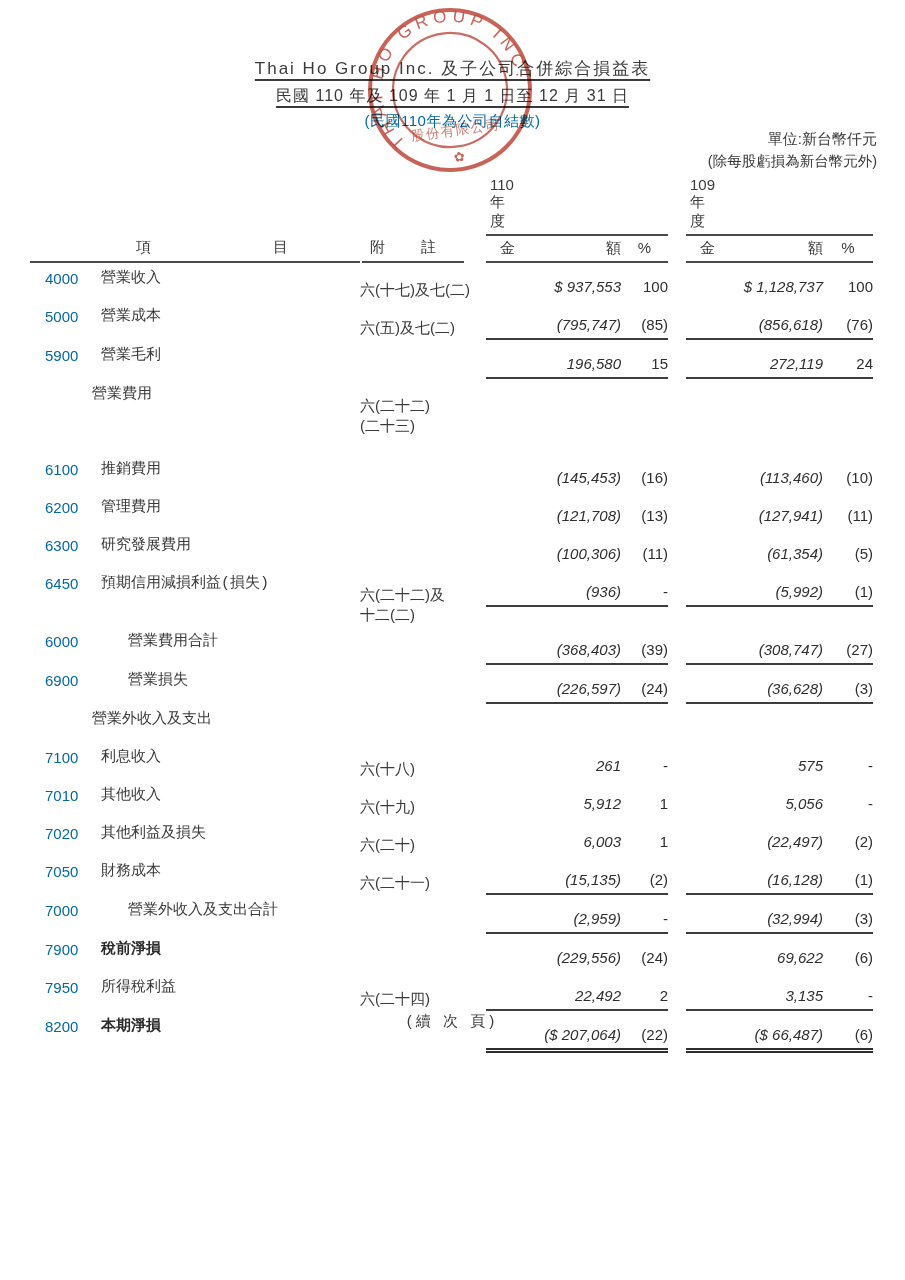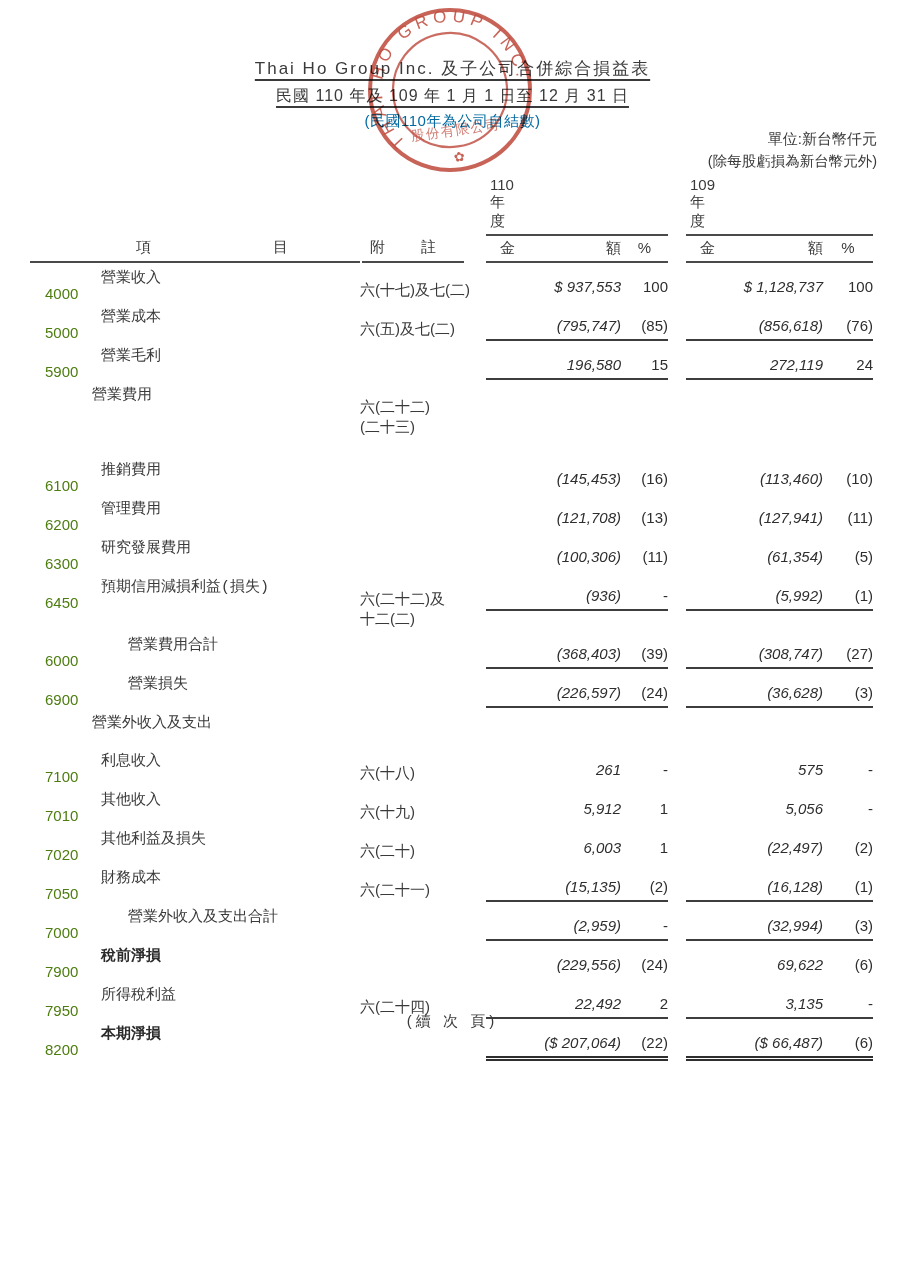--- a/index.html
+++ b/index.html
@@ -52,21 +52,21 @@
               border-bottom:2px solid #4a4a4a; color:#3a3a3a;flex-direction:column; }
   .hdr-amt-row { display:flex; border-bottom:2px solid #4a4a4a; padding-bottom:3px; margin-top:3px; color:#3a3a3a; }
   .hdr-amt { flex:1; display:flex; justify-content:space-between; padding-left:14px; }
   .hdr-pct { width:47px; text-align:center; }
   .g109 .hdr-pct { width:50px; }
 
   .tbody { }
   .row { display:flex; align-items:flex-start; min-height:38px; }
   .row.med { min-height:48px; }
   .row.tall { min-height:75px; }
-  .cell-code { width:62px; padding-left:15px; padding-top:22px; color:#4d7c0f; }
+  .cell-code { width:62px; padding-left:15px; padding-top:7px; color:#0369a1; }
   .cell-item { width:268px; padding-left:9px; padding-top:5px; color:#3a3a3a;font-family:Liberation Mono, monospace; }
   .row.ind2 .cell-item { padding-left:36px; }
   .row.sect .cell-item { padding-left:0; }
   .row.bold .cell-item { font-weight:bold; color:#2b2b2b; }
   .cell-note { width:126px; padding-top:17px; line-height:1.35; color:#3a3a3a; }
   .grp { width:182px; display:flex; padding-top:15px; padding-bottom:5px; }
   .grp.g109 { width:187px; margin-left:18px; }
   .amt { flex:1; text-align:right; color:#2e2e2e;font-style:italic; }
   .pct { width:47px; text-align:right; color:#2e2e2e; }
   .g109 .pct { width:50px; }

